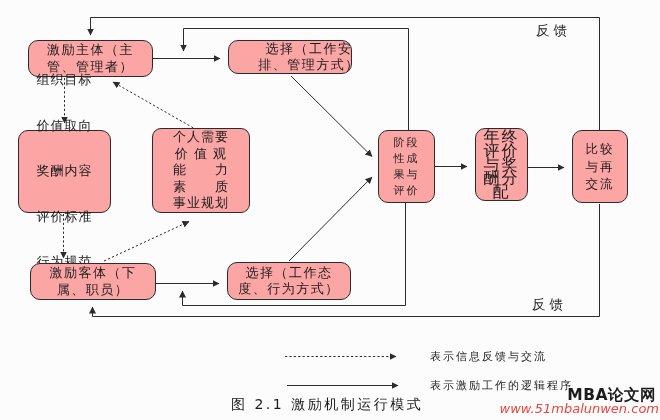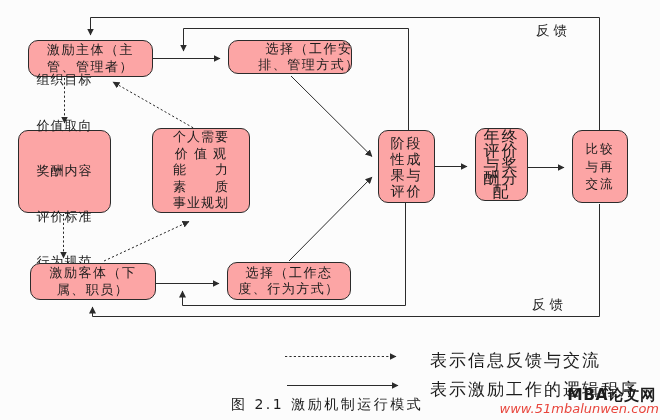--- a/index.html
+++ b/index.html
@@ -12,25 +12,25 @@
   #connector-layer{position:absolute;left:0;top:0;width:660px;height:420px;}
   .node{
     position:absolute;box-sizing:border-box;
     border:1px solid #2b2b2b;border-radius:10px;background:#fca5a5;
     display:flex;flex-direction:column;align-items:center;justify-content:center;
     text-align:center;
   }
   .node .ln{white-space:pre;}
   .wide{font-size:13px;letter-spacing:1.5px;line-height:16.5px;}
   .tall{font-size:13px;letter-spacing:1px;line-height:16.4px;}
-  .slim{font-size:14px;letter-spacing:2px;line-height:16px;}
+  .slim{font-size:11px;letter-spacing:2px;line-height:16px;}
   .slim5{font-size:16px;letter-spacing:2px;line-height:13.8px;}
   .slim3{font-size:12.5px;letter-spacing:2px;line-height:17.5px;}
   .flabel{position:absolute;font-size:13.5px;letter-spacing:4px;}
-  .legend-text{position:absolute;font-size:17px;letter-spacing:2px;}
+  .legend-text{position:absolute;font-size:11px;letter-spacing:2px;}
   #figure-caption{position:absolute;left:231px;top:396px;font-size:14px;letter-spacing:2.5px;}
   #wm-brand{position:absolute;right:4px;top:385px;font-size:15.5px;font-weight:bold;letter-spacing:0.5px;}
   #wm-url{position:absolute;right:1px;top:401px;font-size:13px;font-style:italic;color:#e8453c;}
 </style>
 </head>
 <body>
 
 <div id="stage">
 
   <svg id="connector-layer" viewBox="0 0 660 420" xmlns="http://www.w3.org/2000/svg">

